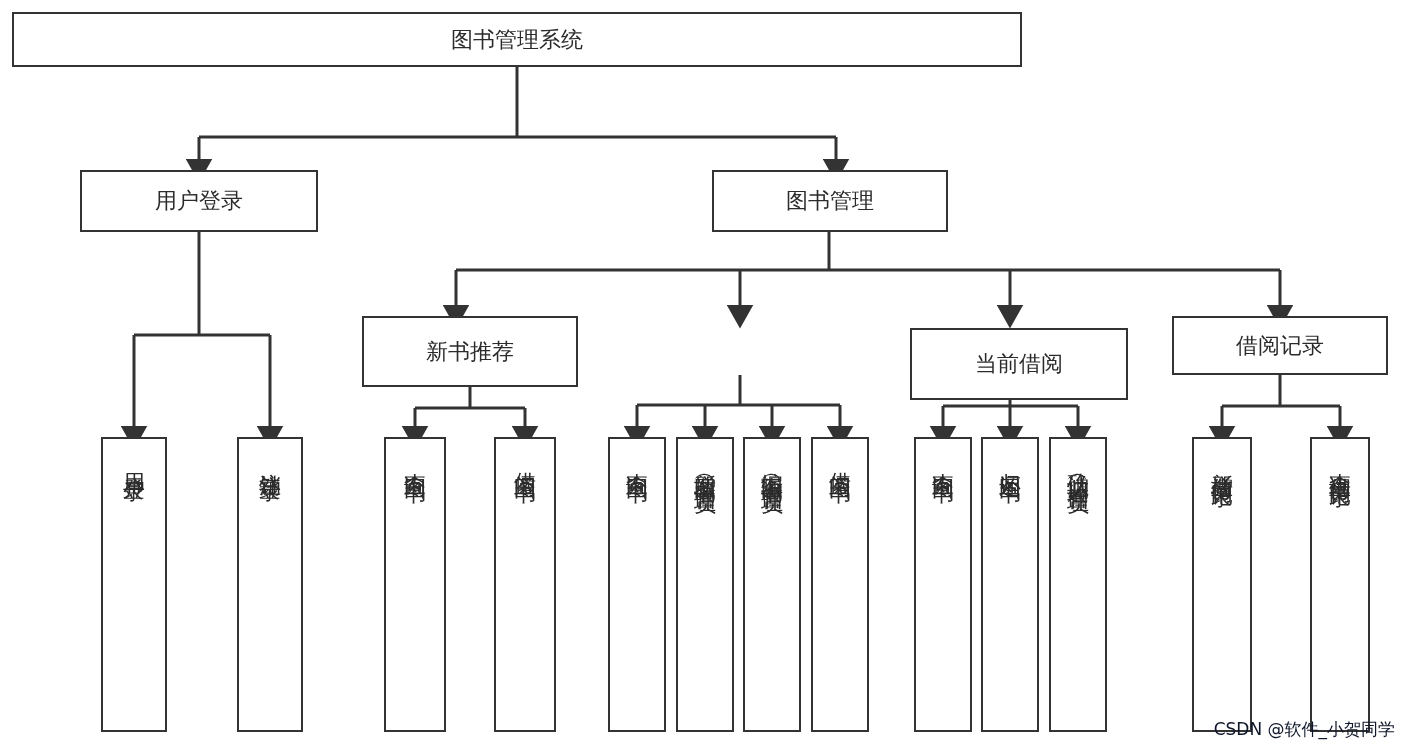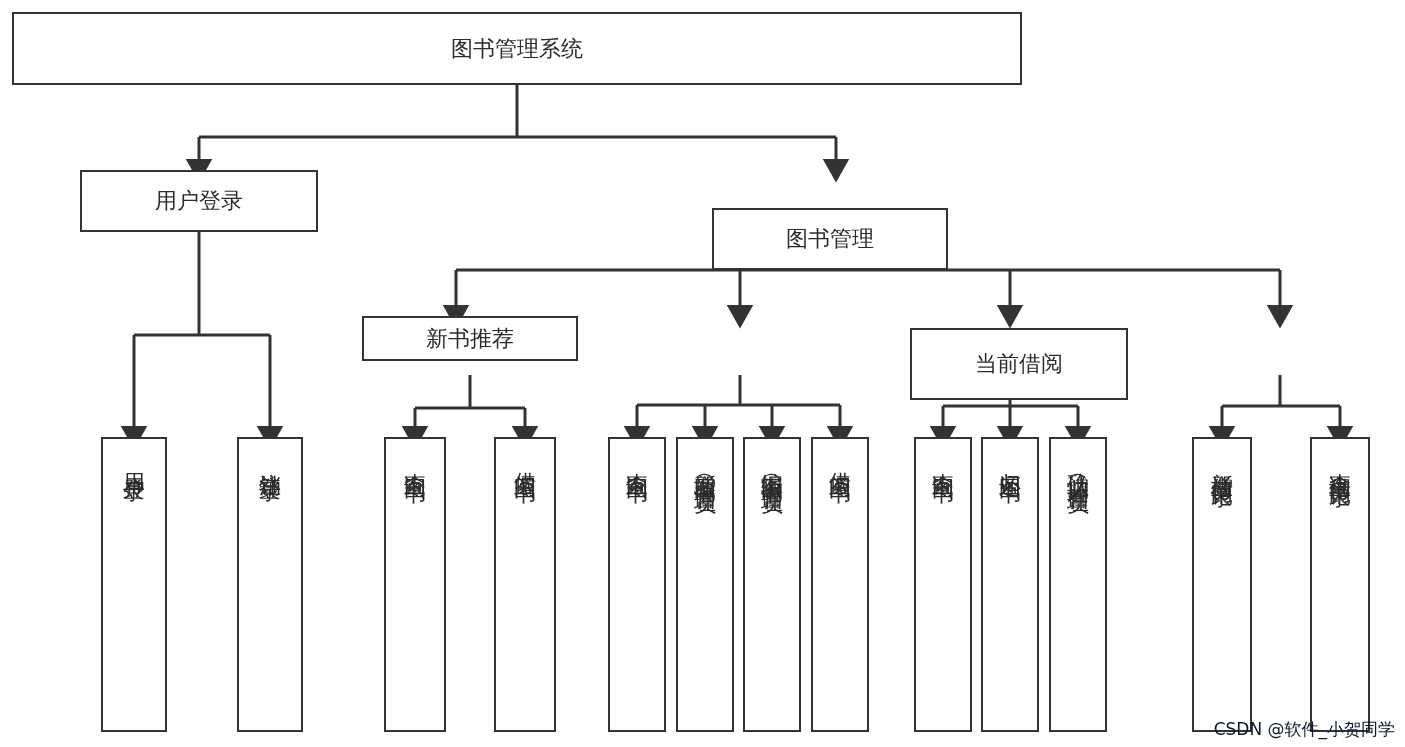--- a/index.html
+++ b/index.html
@@ -112,36 +112,39 @@
       <path d="M1010,406 L1010,430" marker-end="url(#arrow)"></path>
       <path d="M1078,406 L1078,430" marker-end="url(#arrow)"></path>
 
       <path d="M1280,375 L1280,406"></path>
       <path d="M1222,406 L1340,406"></path>
       <path d="M1222,406 L1222,430" marker-end="url(#arrow)"></path>
       <path d="M1340,406 L1340,430" marker-end="url(#arrow)"></path>
     </g>
   </svg>
 
-  <div class="node horizontal" style="left:12px; top:12px; width:1010px; height:73px;">
+  <div class="node horizontal" style="left:12px; top:12px; width:1010px; height:55px;">
     <span class="node-label">图书管理系统</span>
   </div>
 
   <div class="node horizontal" style="left:80px; top:170px; width:238px; height:62px;">
     <span class="node-label">用户登录</span>
   </div>
-  <div class="node horizontal" style="left:712px; top:170px; width:236px; height:62px;margin-top:38px;">
+  <div class="node horizontal" style="left:712px; top:170px; width:236px; height:62px;">
     <span class="node-label">图书管理</span>
   </div>
 
-  <div class="node horizontal" style="left:362px; top:316px; width:216px; height:45px;">
+  <div class="node horizontal" style="left:362px; top:316px; width:216px; height:71px;">
     <span class="node-label">新书推荐</span>
   </div>
   <div class="node horizontal" style="left:902px; top:328px; width:218px; height:72px;margin-left:8px;">
     <span class="node-label">当前借阅</span>
+  </div>
+  <div class="node horizontal" style="left:1172px; top:316px; width:216px; height:59px;">
+    <span class="node-label">借阅记录</span>
   </div>
 
   <div class="node vertical" style="left:101px; top:437px; width:66px; height:295px;">
     <span class="node-label">用户登录</span>
   </div>
   <div class="node vertical" style="left:237px; top:437px; width:66px; height:295px;">
     <span class="node-label">注销登录</span>
   </div>
 
   <div class="node vertical" style="left:384px; top:437px; width:62px; height:295px;">

